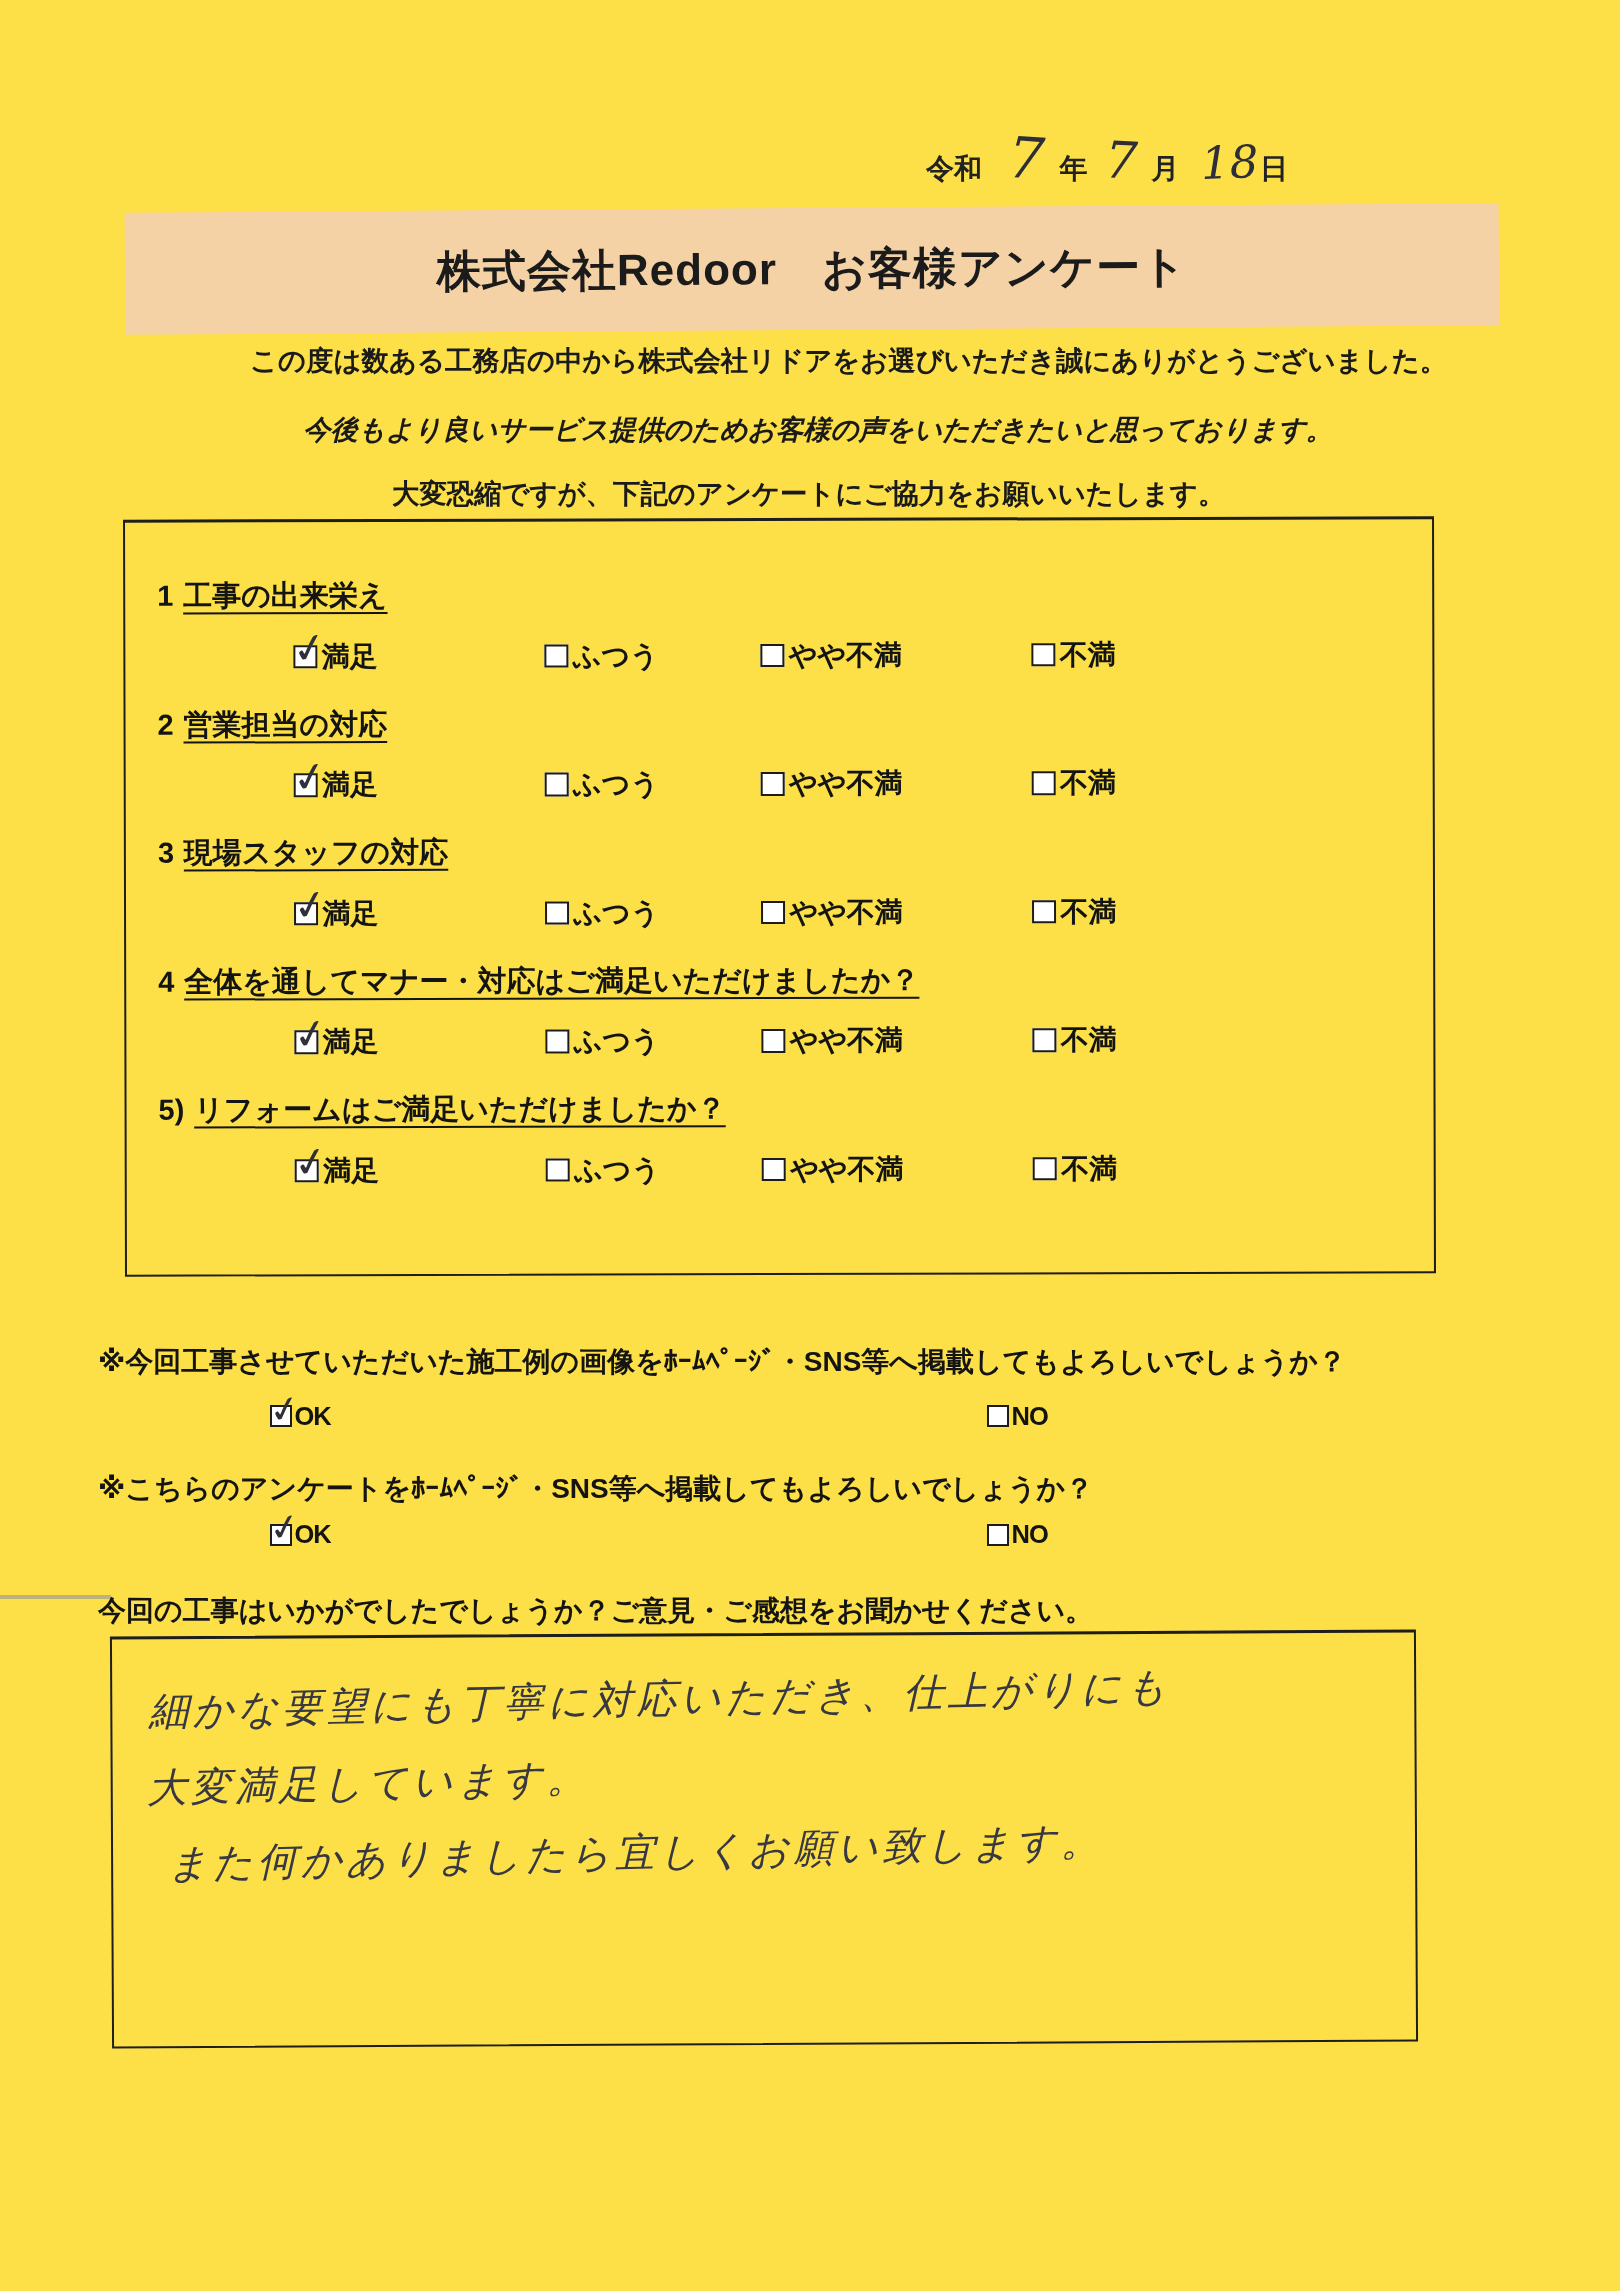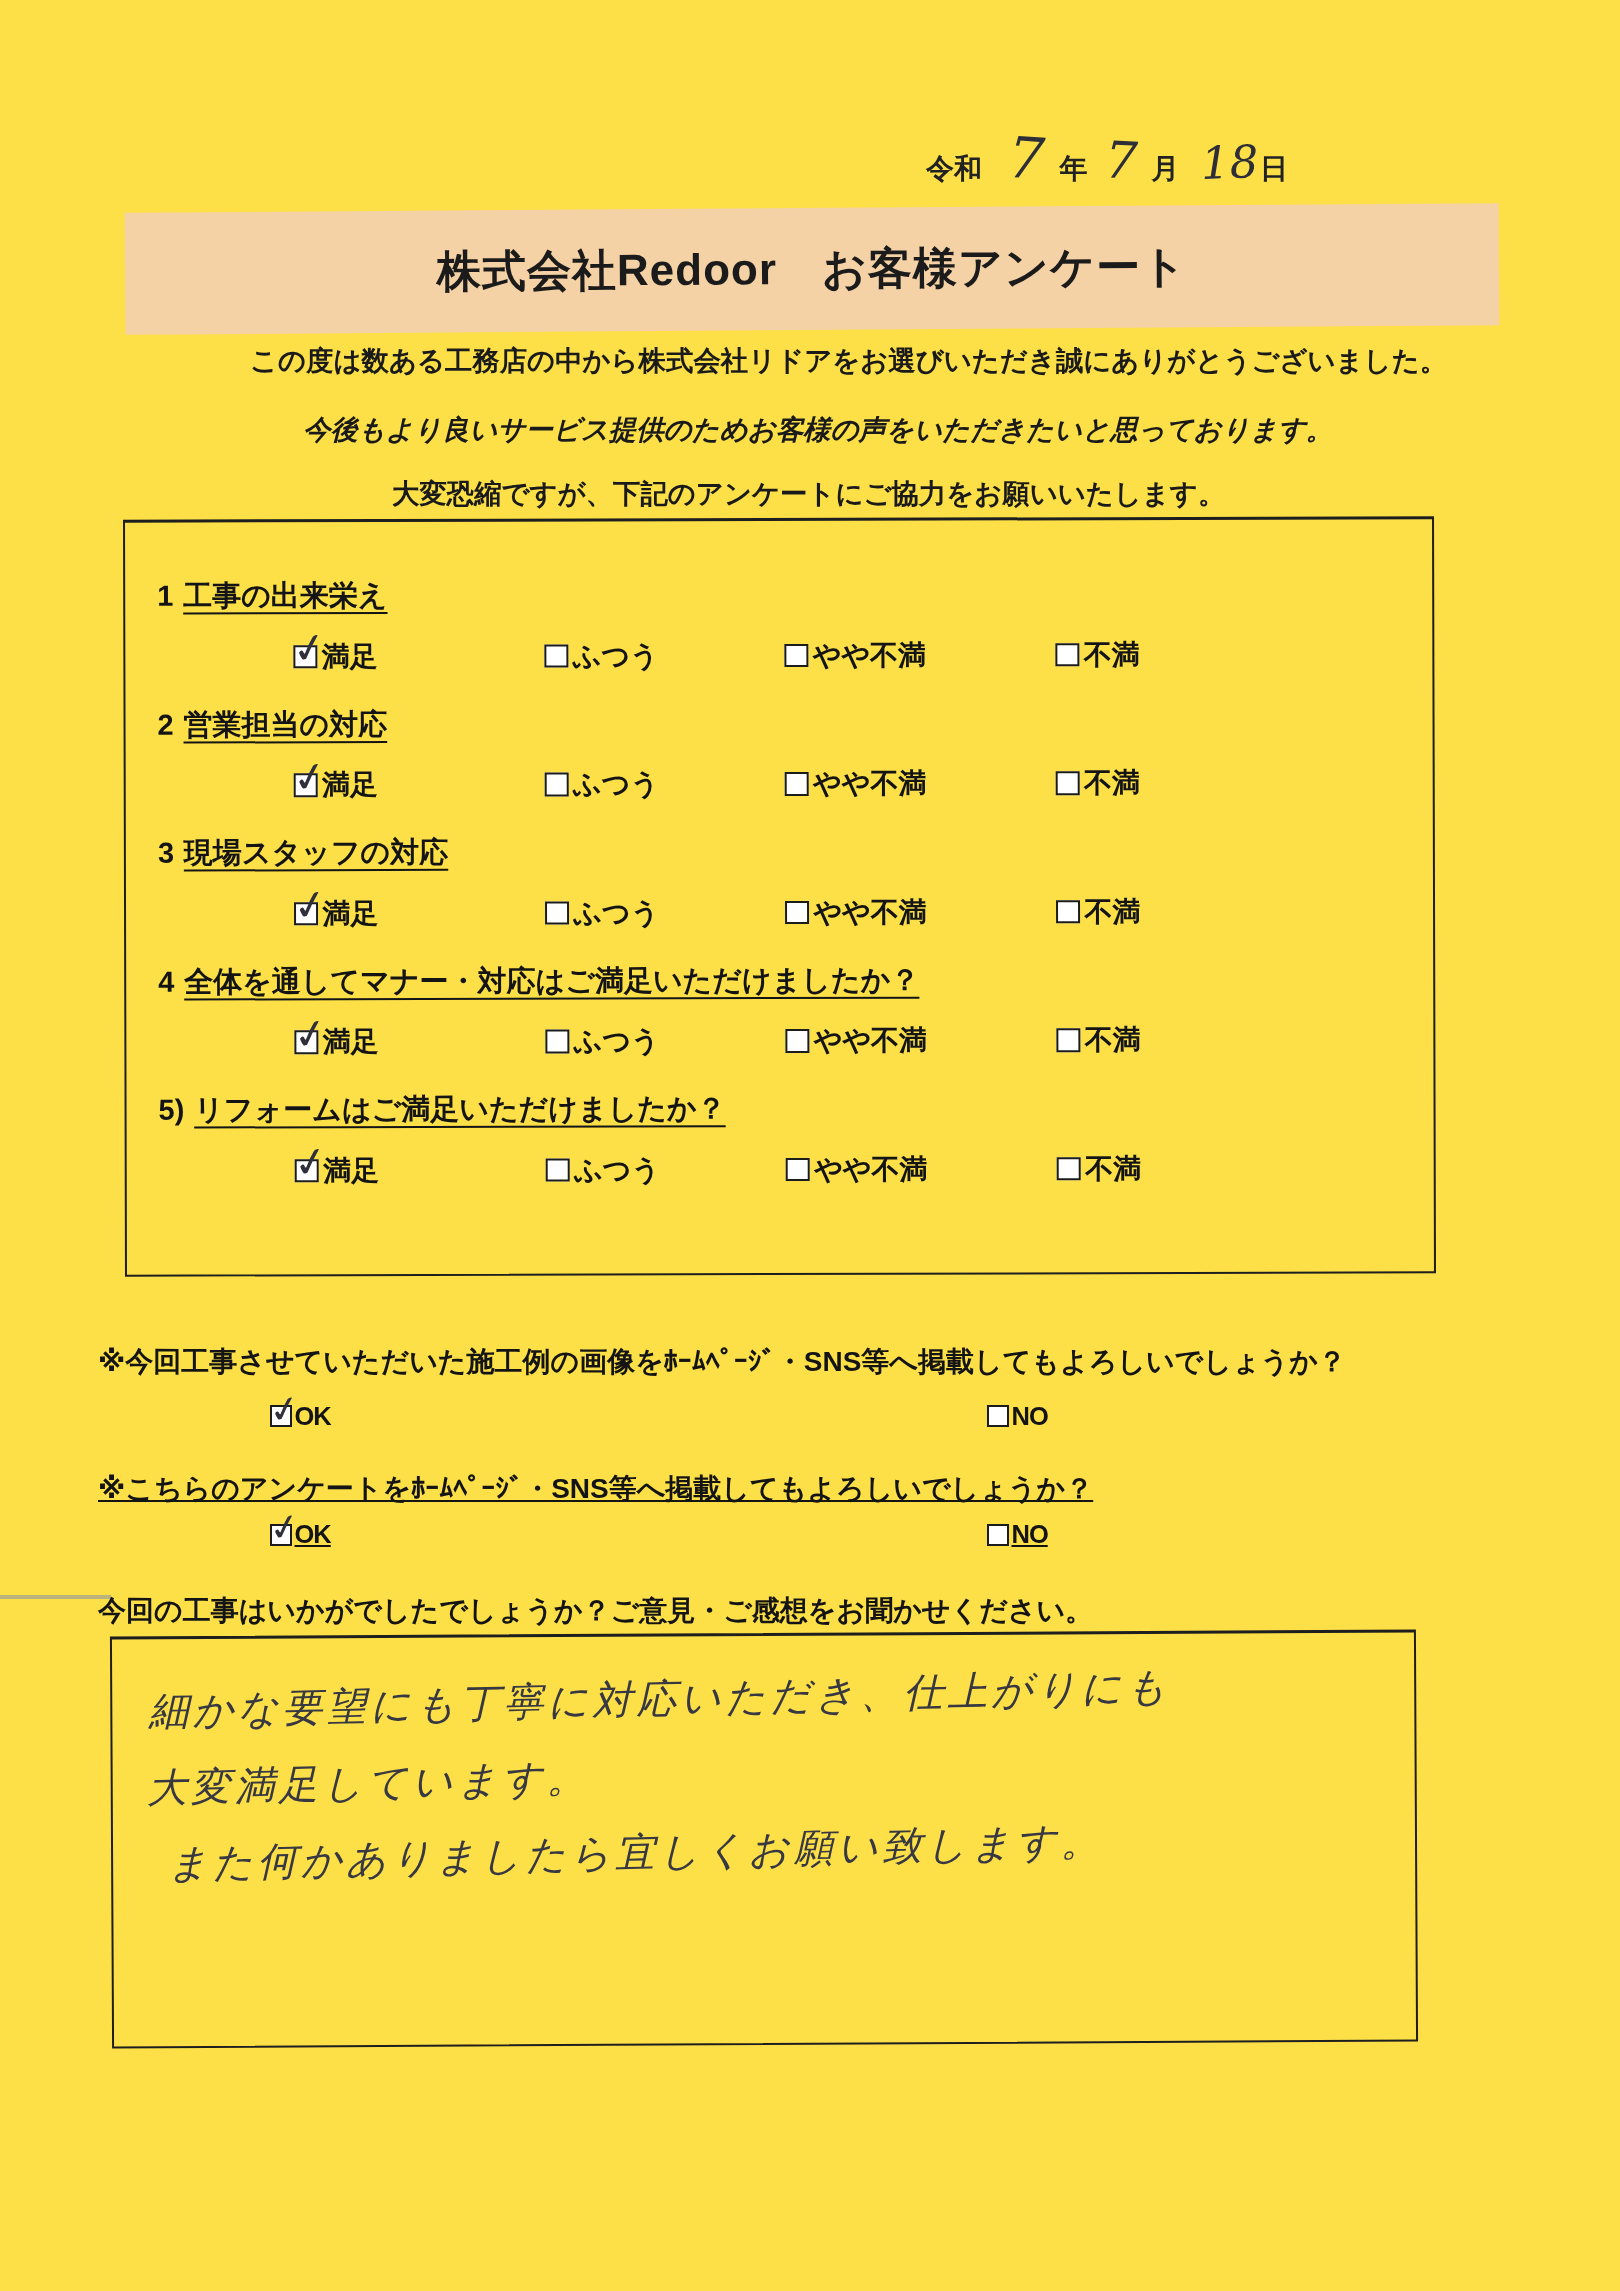--- a/index.html
+++ b/index.html
@@ -43,21 +43,21 @@
     border:2.9px solid #1e1e1e; border-top-width:3.9px;
     transform:rotate(-0.15deg);
     padding:55px 9.8px 0 32px;
   }
   .q-block { margin-bottom:32px; }
   .q-title { font-size:29px; line-height:36px; white-space:nowrap; }
   .q-num   { margin-right:9.8px; }
   .q-label { text-decoration:underline; text-underline-offset:6.9px; text-decoration-thickness:2px; }
   .q-options { display:flex; align-items:center; margin-top:26.5px; height:34px; padding-left:136px; }
   .opt { display:flex; align-items:center; cursor:default; }
-  .opt-0 { width:251px; } .opt-1 { width:240px; } .opt-2 { width:271px; }
+  .opt-0 { width:251px; } .opt-1 { width:216px; } .opt-2 { width:271px; }
   .opt-label { font-size:28px; }
 
   .cbox {
     position:relative; display:inline-block; flex:none;
     width:23.5px; height:23.5px; border:2.9px solid #1c1c1c; margin-right:4.9px;
     background:#fff;
   }
   .cbox-checked::after {
     content:"✓";
     position:absolute; left:-2.9px; top:-18.6px;
@@ -66,21 +66,21 @@
     font-family:"DejaVu Sans",sans-serif;
   }
 
   
   .perm-section { position:absolute; top:1344px; left:98px; width:1451px; }
   .perm-question { font-size:28px; line-height:35px; white-space:nowrap; }
   .perm-options { display:flex; align-items:center; margin-top:21.6px; height:31px; padding-left:172px; }
   .perm-opt { display:flex; align-items:center; }
   .perm-opt-0 { width:717px; }
   .perm-label { font-size:25.5px; letter-spacing:-1px; }
-  .perm-block-2 { margin-top:39px;text-decoration:underline; }
+  .perm-block-2 { margin-top:39px; }
   .perm-block-2 .perm-options { margin-top:13.7px; }
   .perm-opt .cbox { width:21.6px; height:21.6px; margin-right:2.9px; }
   .perm-opt .cbox-checked::after { font-size:37px; top:-16.7px; }
 
   
   .comment-heading { position:absolute; top:1592px; left:98px; font-size:28px; white-space:nowrap;text-align:right; }
   .comment-box {
     position:absolute; top:1633px; left:111px; width:1306px; height:412px;
     border:2.9px solid #1e1e1e; border-top-width:3.9px;
     transform:rotate(-0.3deg);

